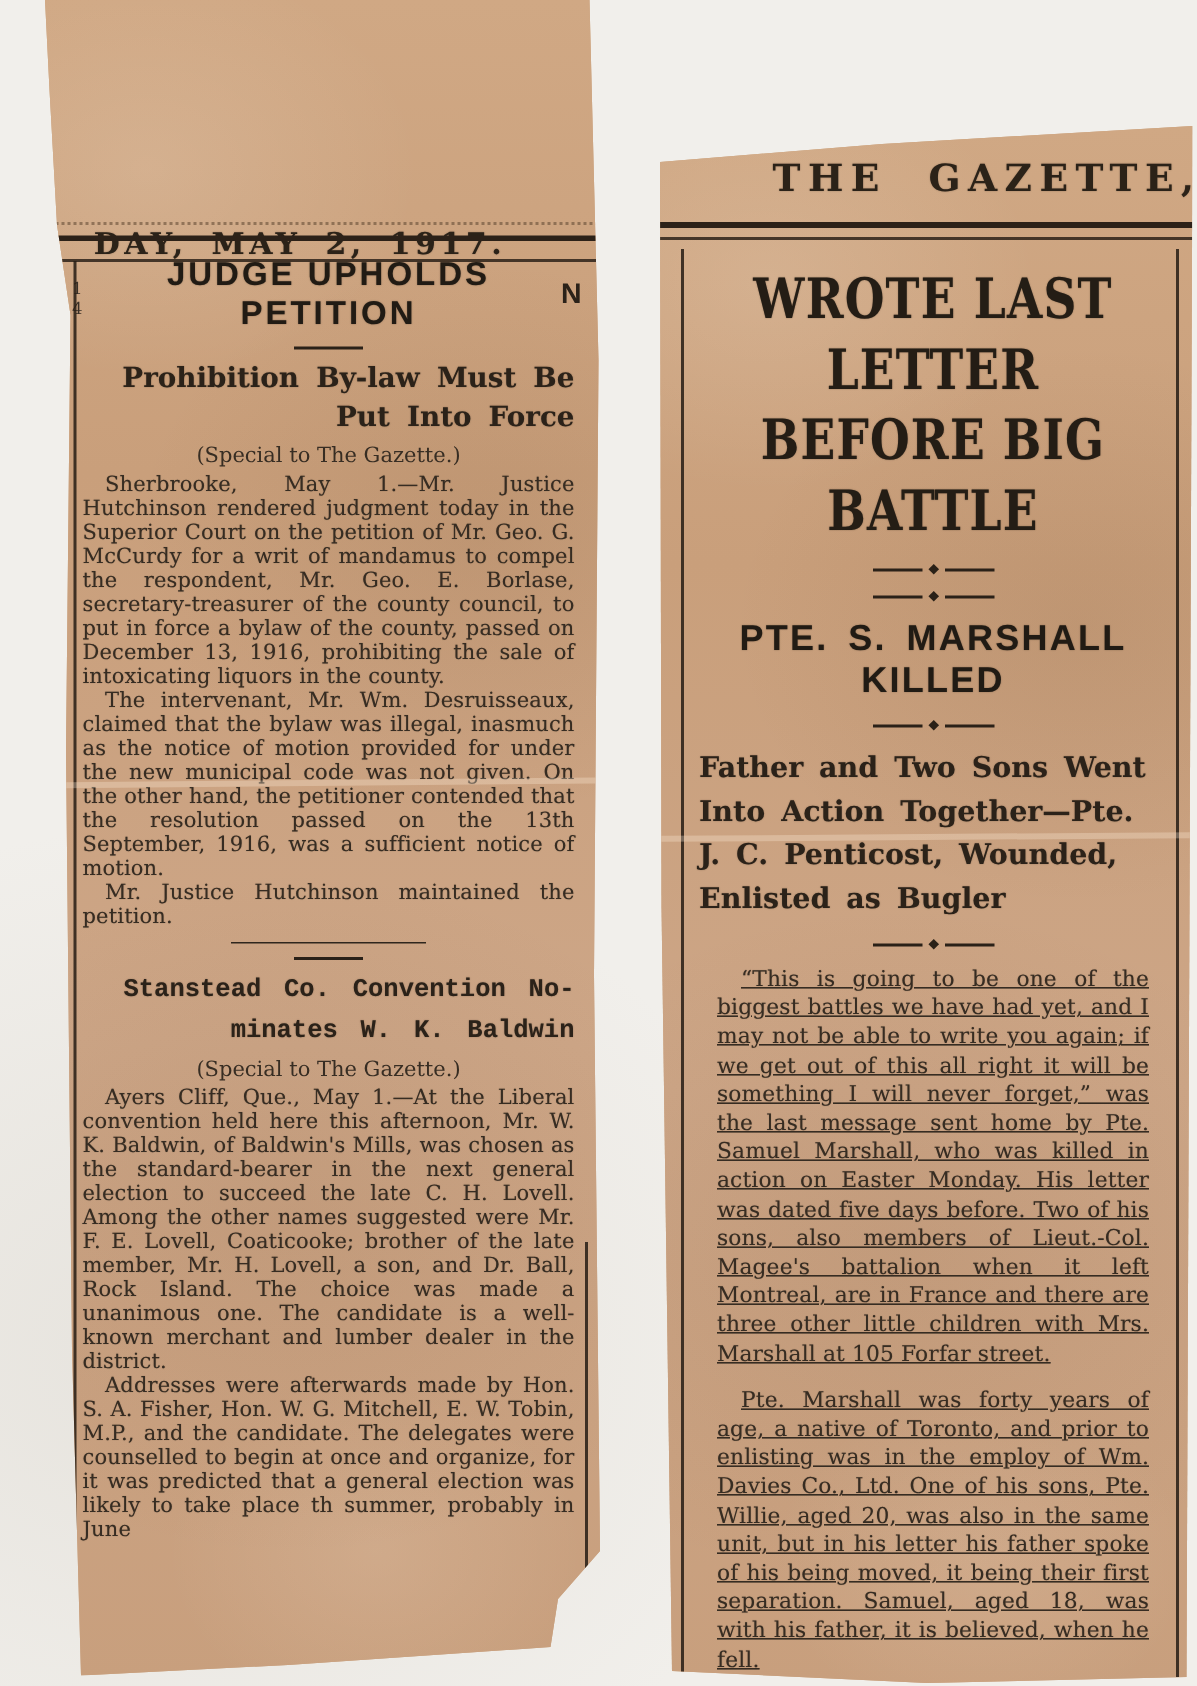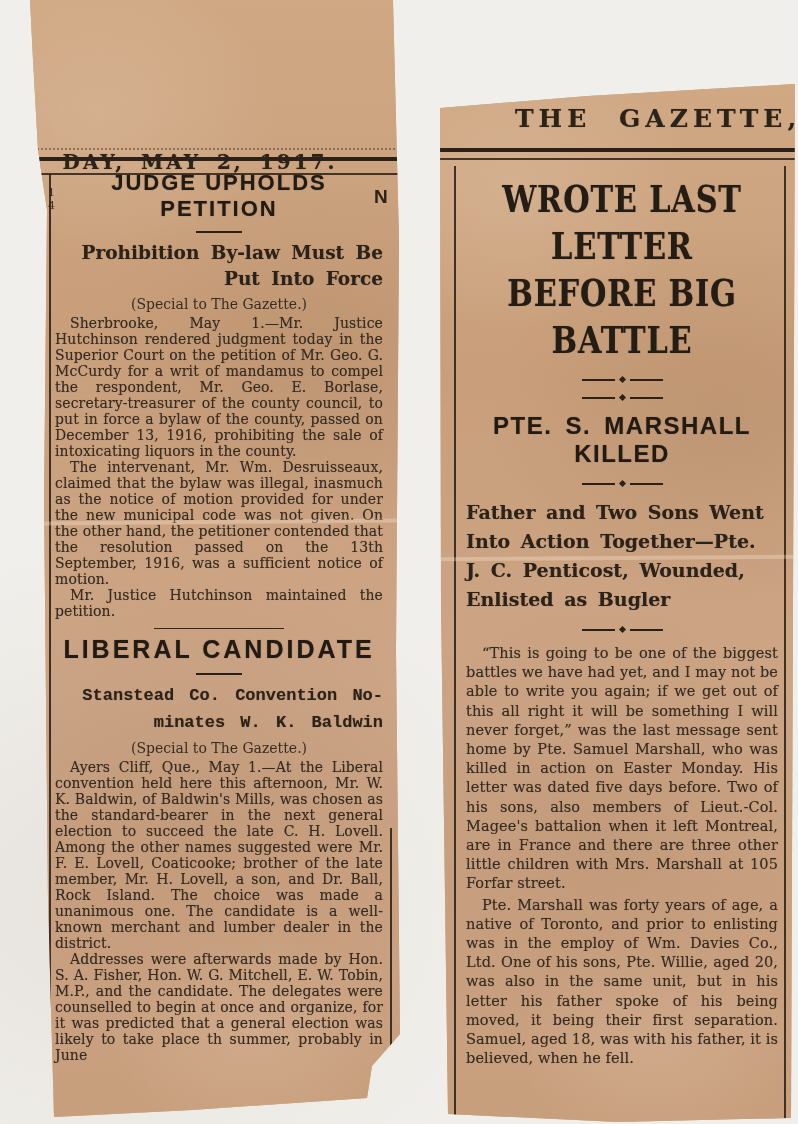--- a/index.html
+++ b/index.html
@@ -102,22 +102,23 @@
     text-align:center;color:#211b14;margin:0;letter-spacing:1.5px;word-spacing:5px;
     text-shadow:0 0 1px rgba(40,30,20,.45);
   }
   .deck{
     font-family:"DejaVu Serif",serif;font-weight:bold;font-size:19px;line-height:29px;
     text-align:left;color:#2b2219;margin:0;white-space:pre-line;word-spacing:4px;
     text-shadow:0 0 1px rgba(40,30,20,.4);
   }
   .col-right p{
     font-size:14.5px;line-height:19.2px;text-align:justify;color:#362c22;
-    margin:0;text-indent:16px;letter-spacing:.1px;
+    margin:12px;text-indent:16px;letter-spacing:.1px;
     text-shadow:0 0 .7px rgba(54,42,30,.45);
+    text-decoration:underline;
   }
   .col-right p + p{margin-top:2px;}
   .crease{position:absolute;left:0;width:100%;height:4px;background:rgba(255,238,218,.30);}
   .crease-l{top:520px;transform:rotate(-.5deg);}
   .crease-r{top:472px;transform:rotate(-.4deg);}
 </style>
 </head>
 <body>
 
 <div class="clipping clipping-left">
@@ -133,21 +134,20 @@
   <div class="col col-left">
     <h1 class="sans-head">JUDGE UPHOLDS PETITION</h1>
     <div class="dash"></div>
     <h2 class="serif-subhead">Prohibition By-law Must Be
 Put Into Force</h2>
     <div class="credit">(Special to The Gazette.)</div>
     <p>Sherbrooke, May 1.—Mr. Justice Hutchinson rendered judgment today in the Superior Court on the petition of Mr. Geo. G. McCurdy for a writ of mandamus to compel the respondent, Mr. Geo. E. Borlase, secretary-treasurer of the county council, to put in force a bylaw of the county, passed on December 13, 1916, prohibiting the sale of intoxicating liquors in the county.</p>
     <p>The intervenant, Mr. Wm. Desruisseaux, claimed that the bylaw was illegal, inasmuch as the notice of motion provided for under the new municipal code was not given. On the other hand, the petitioner contended that the resolution passed on the 13th September, 1916, was a sufficient notice of motion.</p>
     <p>Mr. Justice Hutchinson maintained the petition.</p>
     <div class="center-rule"></div>
-    <h1 class="sans-head h2size">LIBERAL CANDIDATE</h1>
     <div class="dash"></div>
     <h2 class="serif-subhead big">Stanstead Co. Convention No-
 minates W. K. Baldwin</h2>
     <div class="credit">(Special to The Gazette.)</div>
     <p>Ayers Cliff, Que., May 1.—At the Liberal convention held here this afternoon, Mr. W. K. Baldwin, of Baldwin's Mills, was chosen as the standard-bearer in the next general election to succeed the late C. H. Lovell. Among the other names suggested were Mr. F. E. Lovell, Coaticooke; brother of the late member, Mr. H. Lovell, a son, and Dr. Ball, Rock Island. The choice was made a unanimous one. The candidate is a well-known merchant and lumber dealer in the district.</p>
     <p>Addresses were afterwards made by Hon. S. A. Fisher, Hon. W. G. Mitchell, E. W. Tobin, M.P., and the candidate. The delegates were counselled to begin at once and organize, for it was predicted that a general election was likely to take place th summer, probably in June</p>
   </div>
   <div class="crease crease-l"></div>
 </div>
 

